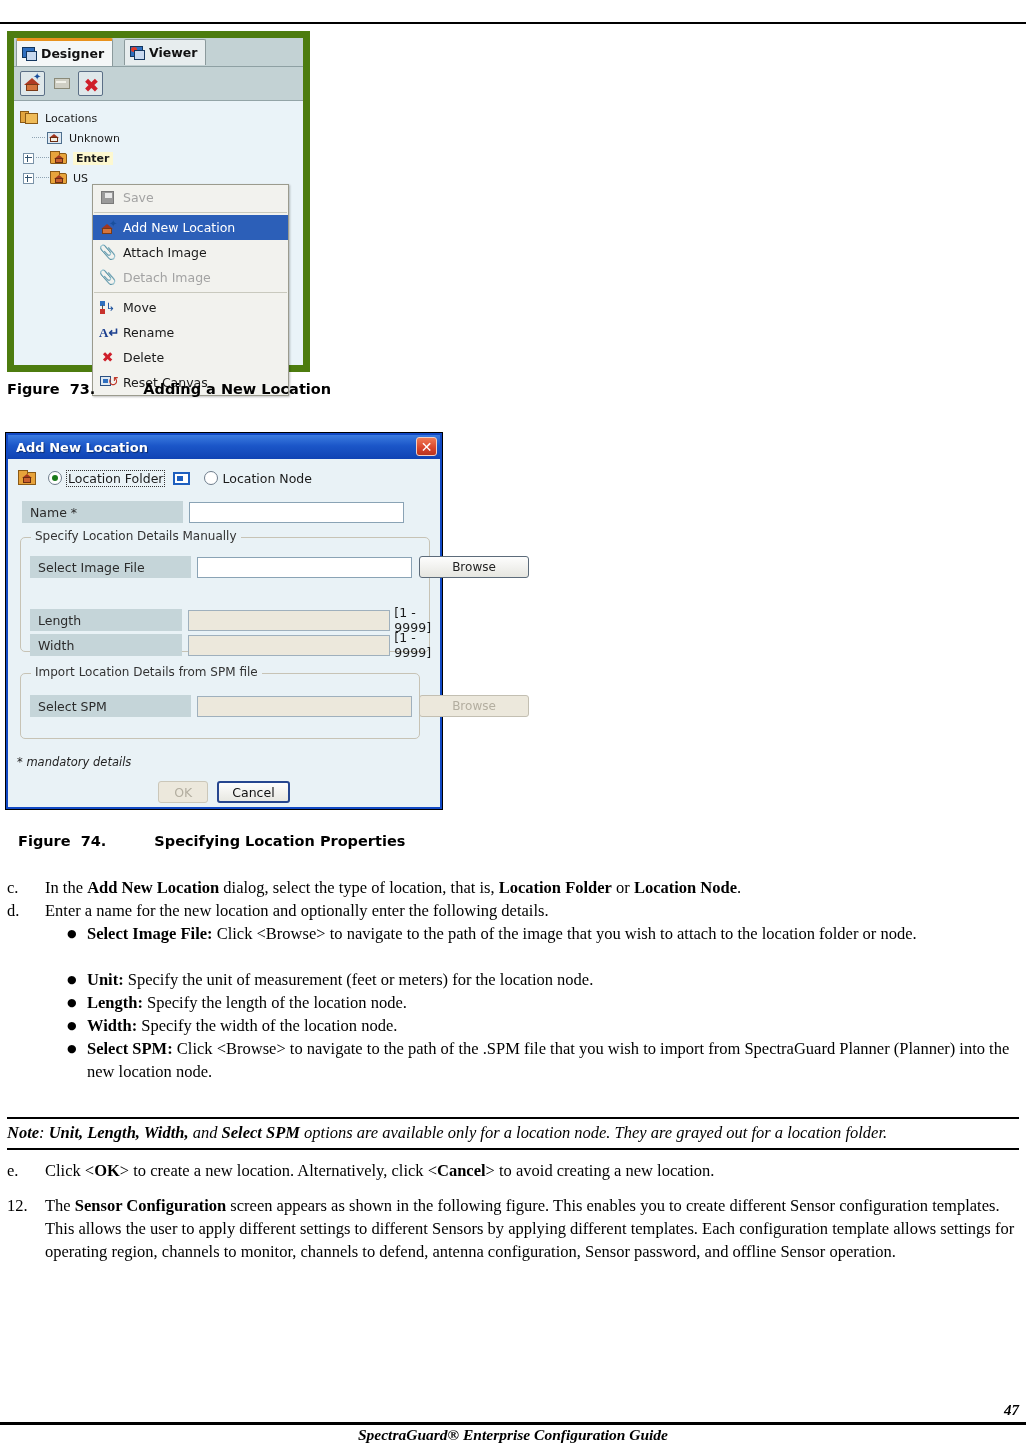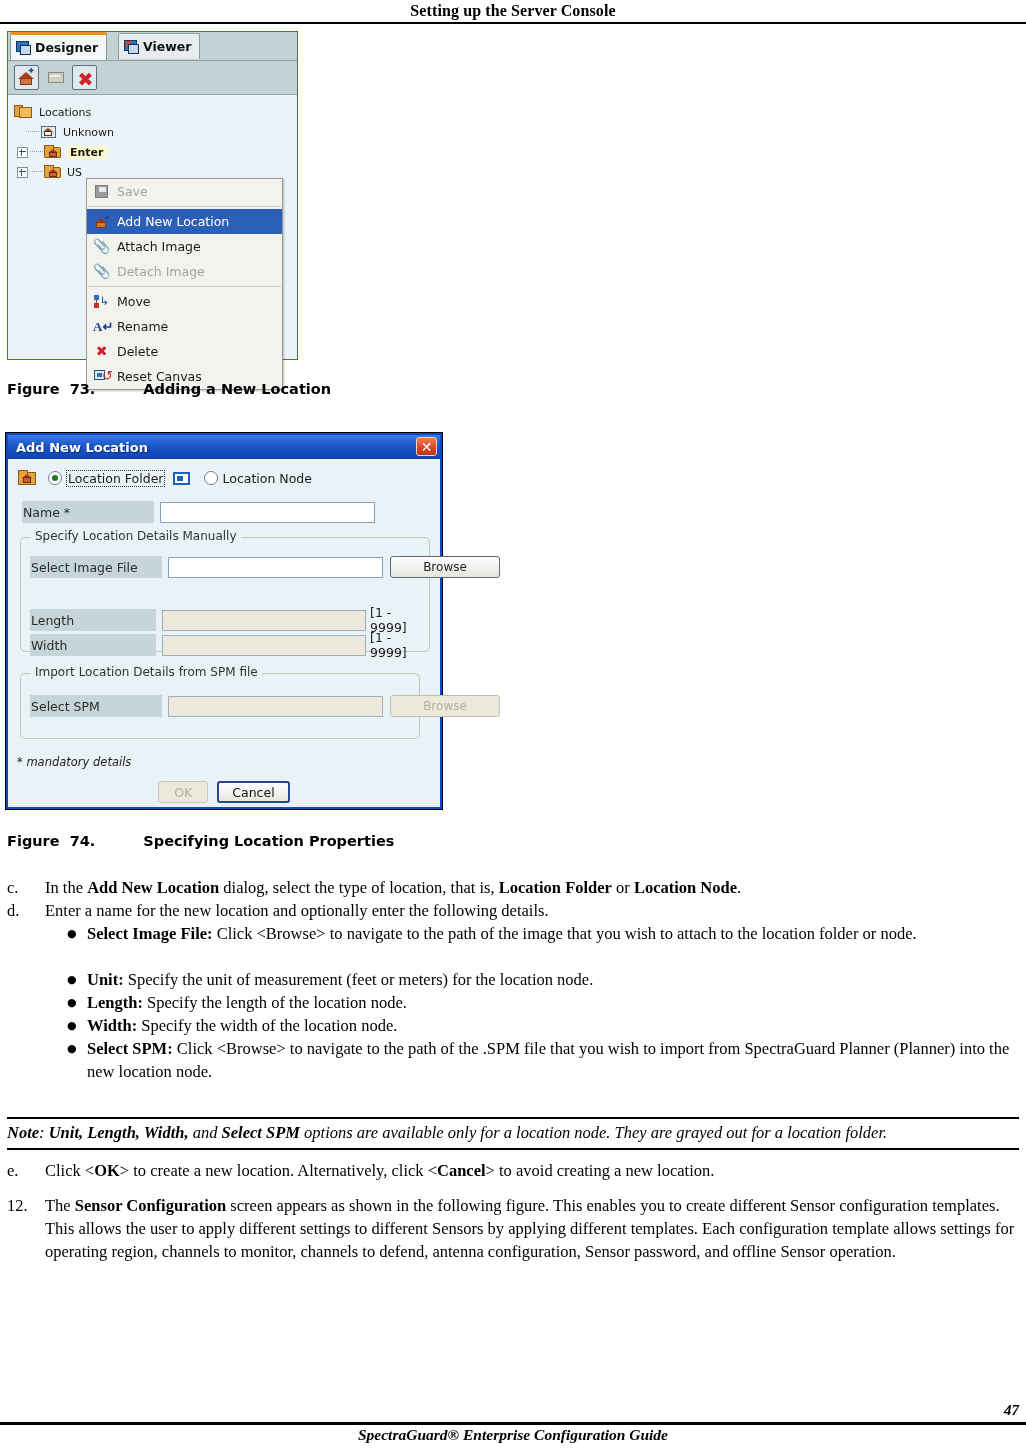--- a/index.html
+++ b/index.html
@@ -22,21 +22,21 @@
     letter-spacing:.1px;
   }
   .runhead-rule{
     position:absolute;left:0;top:22px;width:1026px;height:2px;background:#000;
   }
 
   
   .shot{position:absolute;}
 
   
-  #fig73{left:7px;top:31px;width:289px;height:327px;border:1px solid #4d7c0f;background:#eaf3f8;}
+  #fig73{left:7px;top:31px;width:289px;height:327px;border:7px solid #4d7c0f;background:#eaf3f8;}
   .tabstrip{
     position:absolute;left:0;top:0;width:289px;height:28px;
     background:#c3d2d4;
     border-bottom:1px solid #8ea0a3;
   }
   .tab{
     position:absolute;top:1px;height:26px;
     background:#eef2f3;
     border:1px solid #8b9a9c;border-bottom:none;
     border-radius:2px 2px 0 0;
@@ -168,21 +168,21 @@
   .ico-lf .b{position:absolute;left:5px;top:7px;width:8px;height:6px;background:#c9602f;border:1px solid #6c2d12;box-sizing:border-box;}
   .rb{width:12px;height:12px;border-radius:50%;border:1px solid #6e7d8c;background:#fff;position:relative;flex:0 0 auto;margin-right:4px;}
   .rb.on:after{content:"";position:absolute;left:3px;top:3px;width:6px;height:6px;border-radius:50%;background:#1a7a1a;}
   .rb-label{margin-right:6px;}
   .rb-label.focus{border:1px dotted #333;padding:0 1px;}
   .ico-ln{width:17px;height:13px;position:relative;margin:0 14px 0 2px;}
   .ico-ln .sq{position:absolute;left:0;top:0;width:17px;height:13px;border:2px solid #1e5fbf;background:#fff;box-sizing:border-box;}
   .ico-ln .sq:after{content:"";position:absolute;left:2px;top:2px;width:6px;height:5px;background:#1e5fbf;}
 
   .frow{position:absolute;height:22px;display:flex;align-items:center;font-family:"DejaVu Sans",sans-serif;font-size:12.5px;color:#2b2b2b;}
-  .flab{width:132px;height:22px;background:#c5d5d9;display:flex;align-items:center;padding-left:1px;box-sizing:border-box;color:#2b2b2b;}
+  .flab{width:161px;height:22px;background:#c5d5d9;display:flex;align-items:center;padding-left:8px;box-sizing:border-box;color:#2b2b2b;}
   .finp{width:215px;height:21px;background:#fff;border:1px solid #8aa3b5;box-sizing:border-box;margin-left:6px;}
   .finp.dis{background:#ece8dc;border:1px solid #b5b0a2;color:#a09a8c;display:flex;align-items:center;padding-left:5px;}
   .finp.grey{background:#ece8dc;border:1px solid #9fb0bd;}
   .hint{margin-left:4px;font-family:"DejaVu Sans",sans-serif;font-size:12.5px;color:#1a1a1a;}
   .btn{
     height:22px;min-width:110px;background:linear-gradient(180deg,#fdfdfd 0%,#e6e6e0 100%);
     border:1px solid #5c6b7a;border-radius:3px;
     font-family:"DejaVu Sans",sans-serif;font-size:12px;color:#222;
     display:flex;align-items:center;justify-content:center;box-sizing:border-box;margin-left:7px;
   }
@@ -234,21 +234,20 @@
   .footer{
     position:absolute;left:0;top:1426px;width:1026px;text-align:center;
     font-family:"Liberation Serif",serif;font-weight:bold;font-style:italic;font-size:15.5px;
   }
 </style>
 </head>
 <body>
 
 <div class="page">
 
-  <div class="runhead">Setting up the Server Console</div>
   <div class="runhead-rule"></div>
 
   <div class="shot" id="fig73">
 
     <div class="tabstrip">
       <div class="tab t1 active">
         <span class="tabico">
           <i class="scr"></i>
             <i class="scr2"></i>
         </span>
@@ -450,21 +449,21 @@
 
         <div class="dlgbtns">
           <span class="dbtn ok">OK</span>
           <span class="dbtn cancel">Cancel</span>
         </div>
 
       </div>
     </div>
   </div>
 
-  <div class="figcap" style="left:7px;top:833px;"><span>Figure  74.</span><span style="display:inline-block;width:48px;"></span><span>Specifying Location Properties</span></div>
+  <div class="figcap" style="left:18px;top:833px;"><span>Figure  74.</span><span style="display:inline-block;width:48px;"></span><span>Specifying Location Properties</span></div>
 
   <div class="txt" style="left:7px;top:876px;width:1010px;">
     <span style="position:absolute;left:0;">c.</span>
     <span style="display:block;margin-left:38px;"><span>In the </span><span class="b">Add New Location</span><span> dialog, select the type of location, that is, </span><span class="b">Location Folder</span><span> or </span><span class="b">Location Node</span><span>.</span></span>
   </div>
 
   <div class="txt" style="left:7px;top:899px;width:1010px;">
     <span style="position:absolute;left:0;">d.</span>
     <span style="display:block;margin-left:38px;">Enter a name for the new location and optionally enter the following details.</span>
   </div>

